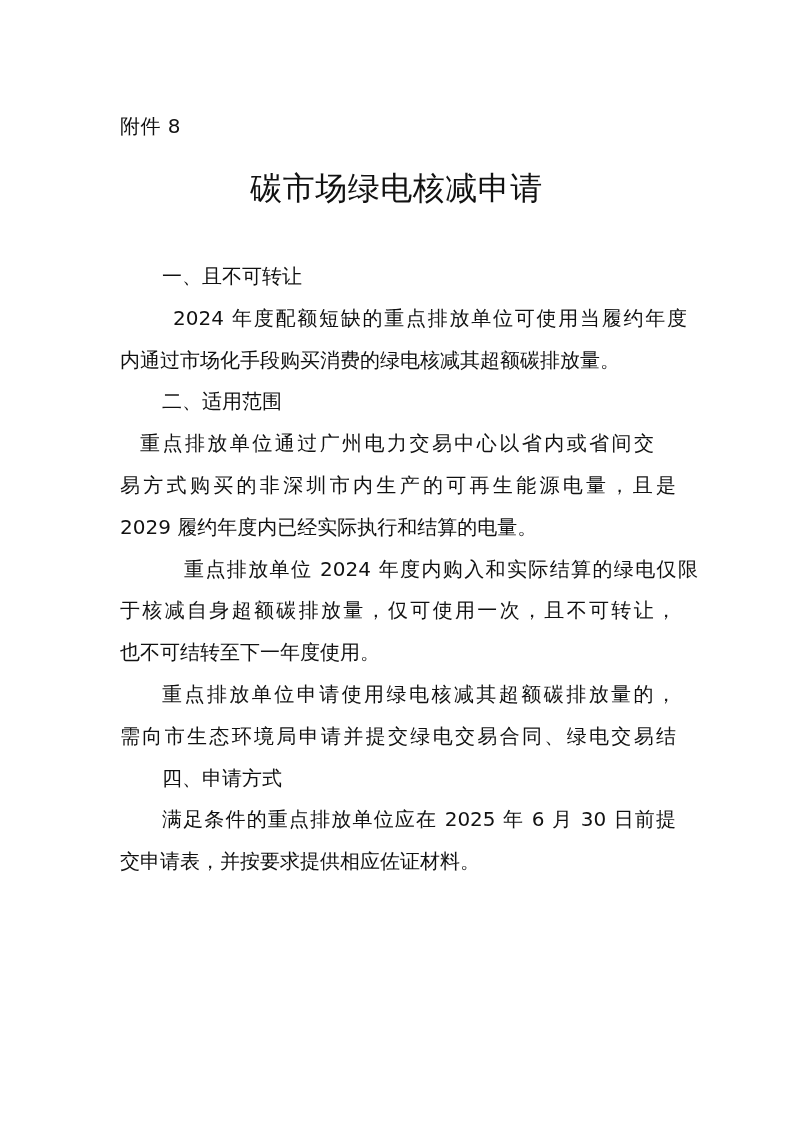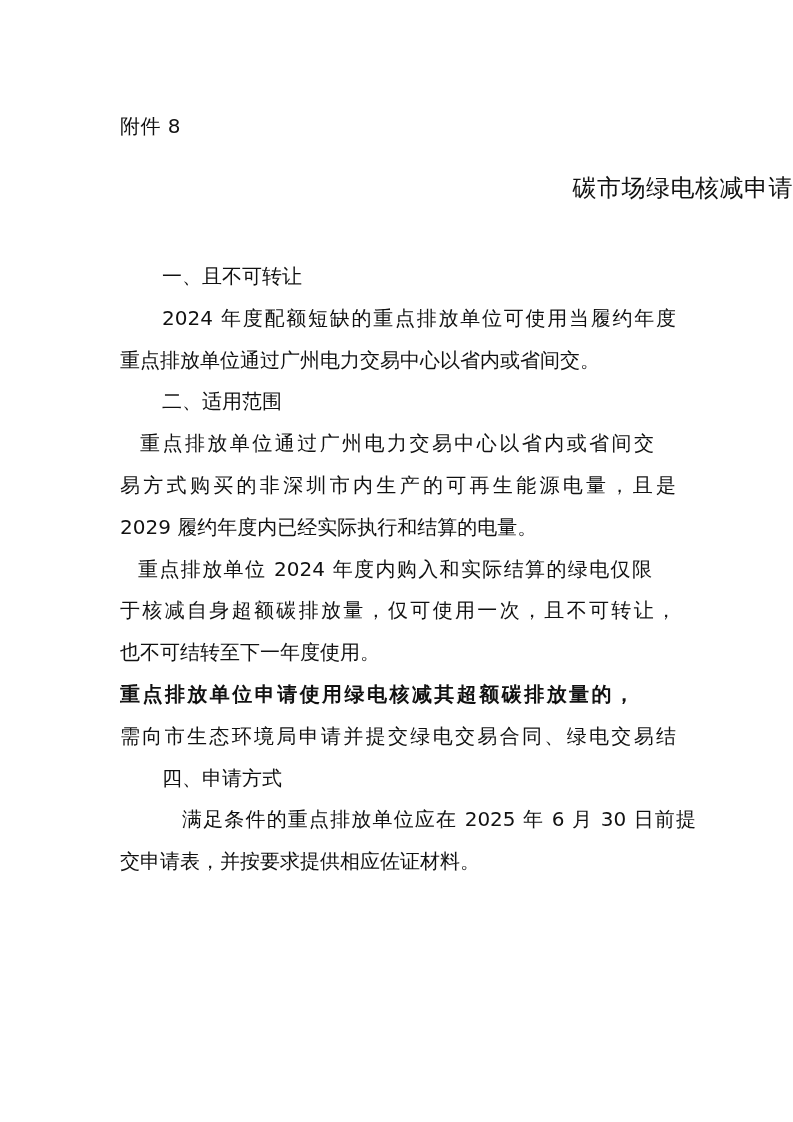--- a/index.html
+++ b/index.html
@@ -29,22 +29,22 @@
       top: 111px;
       font-size: 20px;
       line-height: 30px;
       letter-spacing: 0.5px;
     }
     .title {
       position: absolute;
       left: 0;
       width: 793px;
       top: 168px;
-      text-align: right;
-      font-size: 24px;
+      text-align: center;
+      font-size: 32px;
       line-height: 40px;
       letter-spacing: 0.5px;
     }
     .body-text {
       position: absolute;
       left: 120px;
       top: 256px;
       width: 556px;
       font-size: 20px;
     }
@@ -71,31 +71,31 @@
 </head>
 <body>
 
 <div class="page">
   <div class="attachment">附件 8</div>
   <div class="title">碳市场绿电核减申请</div>
 
   <div class="body-text">
 
     <div class="left-line indent">一、且不可转让</div>
-    <div class="justify indent" style="margin-left:42px;padding-left:0;">2024 年度配额短缺的重点排放单位可使用当履约年度</div>
-    <div class="left-line">重点排放单位通过广州电力交易中心以省内或省间交。</div>
+    <div class="justify indent" style="margin-left:53px;padding-left:0;">2024 年度配额短缺的重点排放单位可使用当履约年度</div>
+    <div class="left-line">内通过市场化手段购买消费的绿电核减其超额碳排放量。</div>
 
     <div class="left-line indent">二、适用范围</div>
     <div class="justify indent" style="margin-left:20px;padding-left:0;">重点排放单位通过广州电力交易中心以省内或省间交</div>
     <div class="justify">易方式购买的非深圳市内生产的可再生能源电量，且是</div>
     <div class="left-line">2029 履约年度内已经实际执行和结算的电量。</div>
-    <div class="justify indent" style="margin-left:18px;padding-left:0;">重点排放单位 2024 年度内购入和实际结算的绿电仅限</div>
+    <div class="justify indent" style="margin-left:64px;padding-left:0;">重点排放单位 2024 年度内购入和实际结算的绿电仅限</div>
     <div class="justify">于核减自身超额碳排放量，仅可使用一次，且不可转让，</div>
     <div class="left-line">也不可结转至下一年度使用。</div>
 
-    <div class="justify indent" style="padding-left:0;font-weight:bold;">重点排放单位申请使用绿电核减其超额碳排放量的，</div>
+    <div class="justify indent" style="margin-left:42px;padding-left:0;">重点排放单位申请使用绿电核减其超额碳排放量的，</div>
     <div class="justify">需向市生态环境局申请并提交绿电交易合同、绿电交易结</div>
 
     <div class="left-line indent">四、申请方式</div>
-    <div class="justify indent" style="margin-left:62px;padding-left:0;">满足条件的重点排放单位应在 2025 年 6 月 30 日前提</div>
+    <div class="justify indent" style="margin-left:42px;padding-left:0;">满足条件的重点排放单位应在 2025 年 6 月 30 日前提</div>
     <div class="left-line">交申请表，并按要求提供相应佐证材料。</div>
   </div>
 </div>
 
 </body></html>

